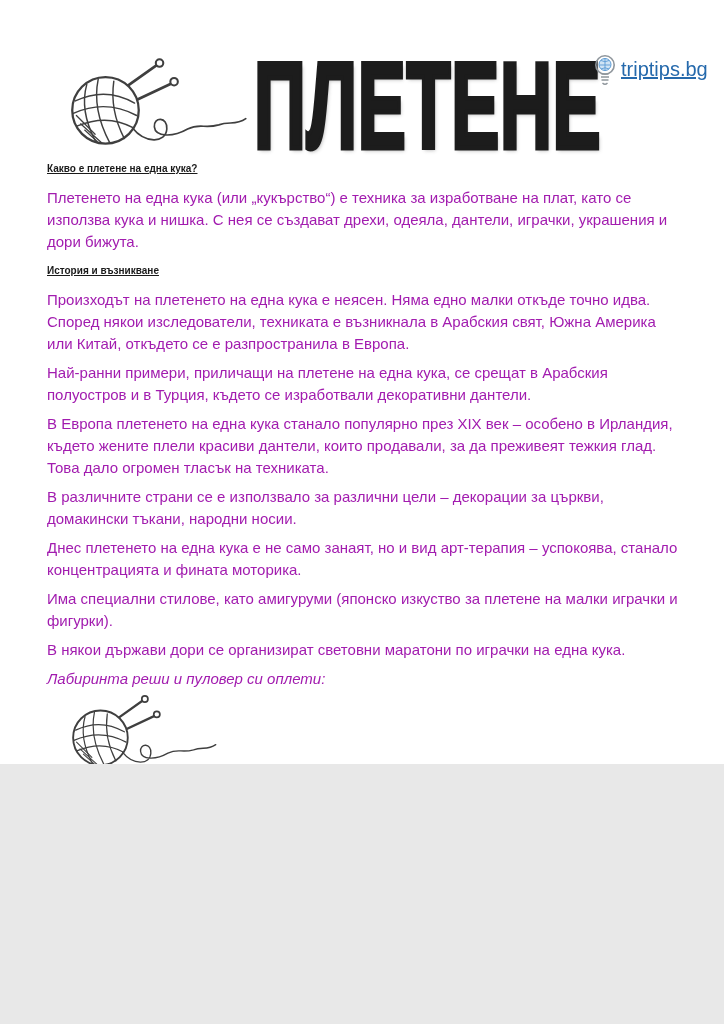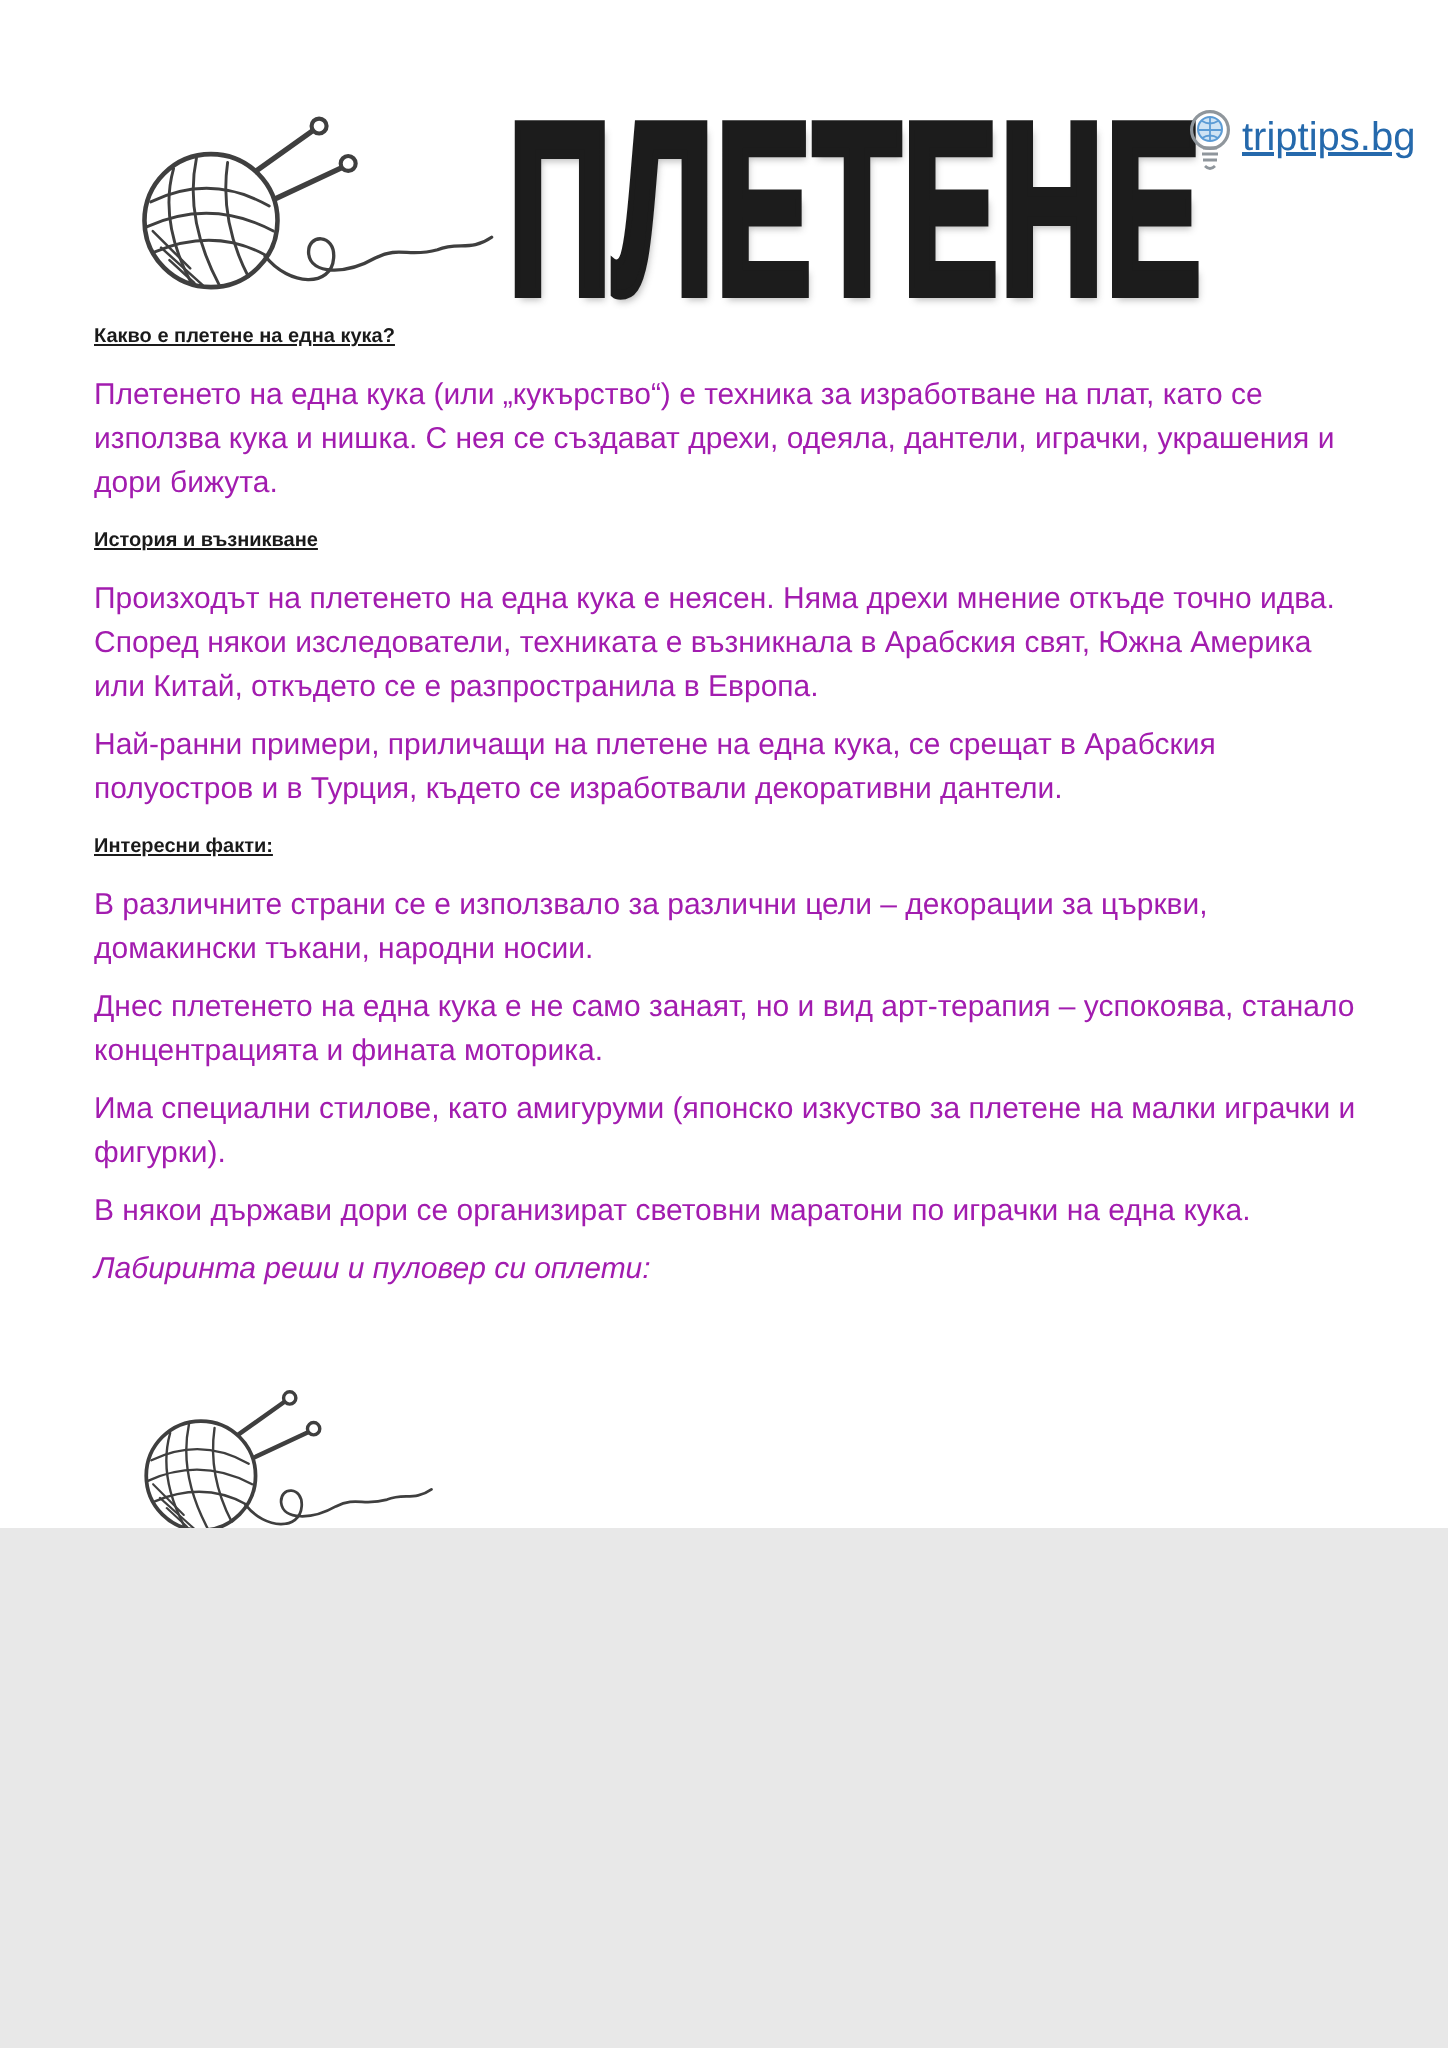--- a/index.html
+++ b/index.html
@@ -85,24 +85,24 @@
       </svg>
       <span class="logo-text">triptips.bg</span>
     </a>
   </div>
 
   <div class="article">
     <h2>Какво е плетене на една кука?</h2>
     <p>Плетенето на една кука (или „кукърство“) е техника за изработване на плат, като се използва кука и нишка. С нея се създават дрехи, одеяла, дантели, играчки, украшения и дори бижута.</p>
 
     <h2>История и възникване</h2>
-    <p>Произходът на плетенето на една кука е неясен. Няма дрехи мнение откъде точно идва. Според някои изследователи, техниката е възникнала в Арабския свят, Южна Америка или Китай, откъдето се е раз­пространила в Европа.</p>
+    <p>Произходът на плетенето на една кука е неясен. Няма едно малки откъде точно идва. Според някои изследователи, техниката е възникнала в Арабския свят, Южна Америка или Китай, откъдето се е раз­пространила в Европа.</p>
     <p>Най-ранни примери, приличащи на плетене на една кука, се срещат в Арабския полуостров и в Турция, където се изработвали декоративни дантели.</p>
+    <p>В Европа плетенето на една кука станало популярно през XIX век – особено в Ирландия, където жени­те плели красиви дантели, които продавали, за да преживеят тежкия глад. Това дало огромен тласък на техниката.</p>
 
-    <h2>Интересни факти:</h2>
     <p>В различните страни се е използвало за различни цели – декорации за църкви, домакински тъкани, народни носии.</p>
     <p>Днес плетенето на една кука е не само занаят, но и вид арт-терапия – успокоява, станало концентра­цията и фината моторика.</p>
     <p>Има специални стилове, като амигуруми (японско изкуство за плетене на малки играчки и фигурки).</p>
     <p>В някои държави дори се организират световни маратони по играчки на една кука.</p>
 
     <p class="caption">Лабиринта реши и пуловер си оплети:</p>
   </div>
 
   <svg class="yarn-small" viewBox="0 0 178 90" aria-hidden="true">
     <use href="#yarn"></use>

